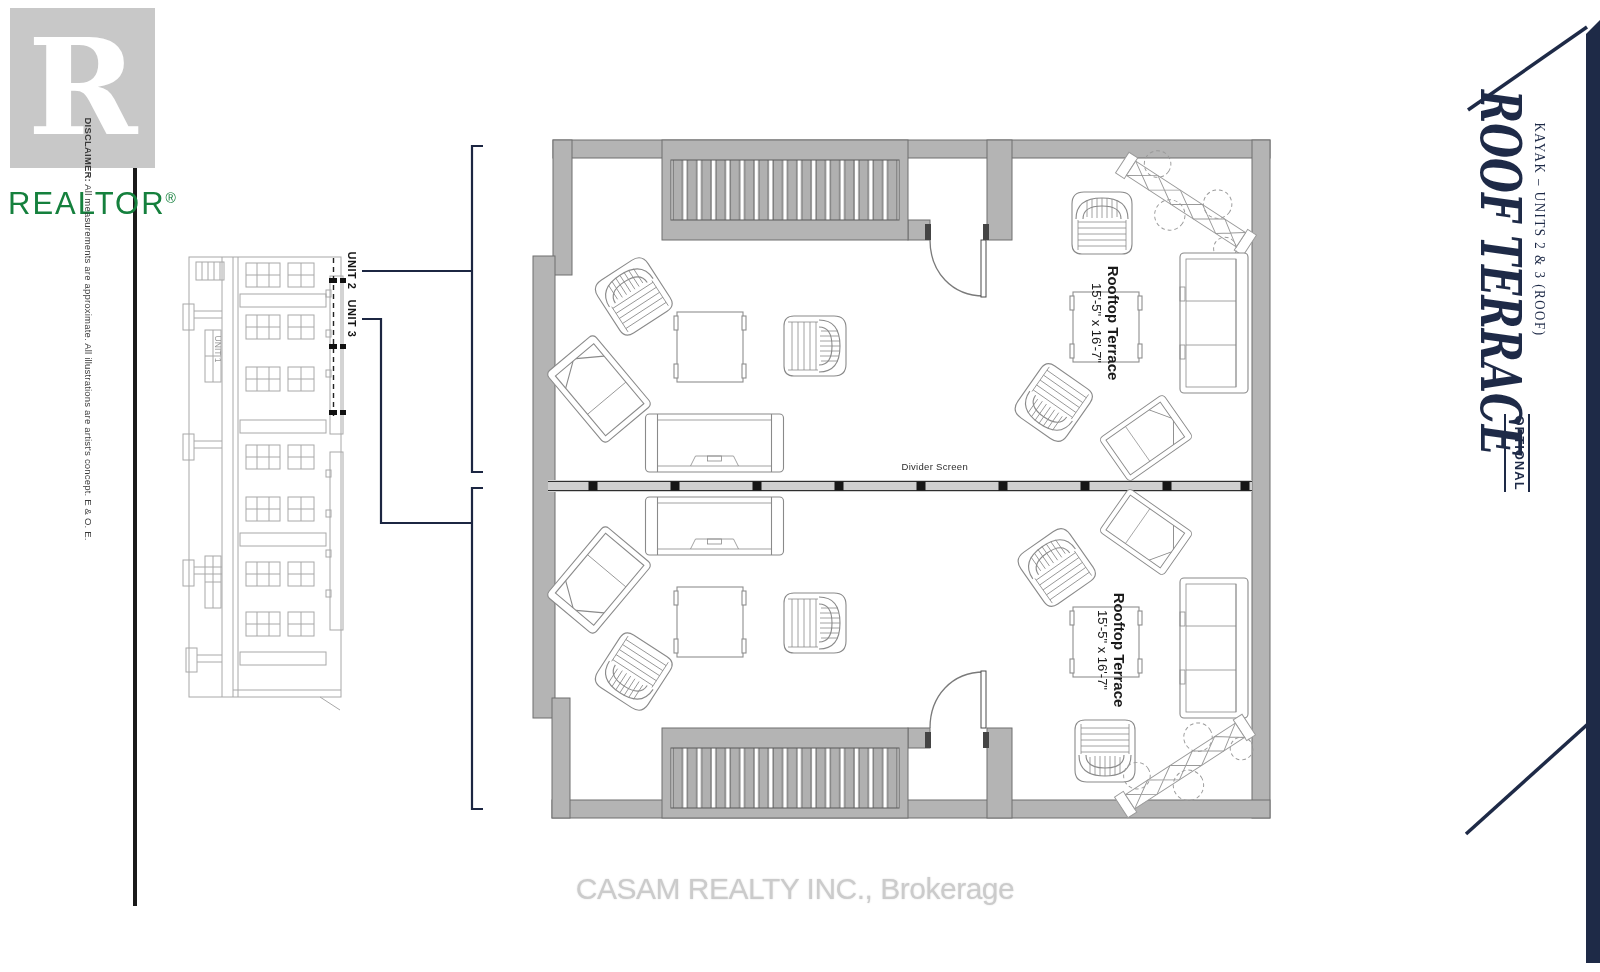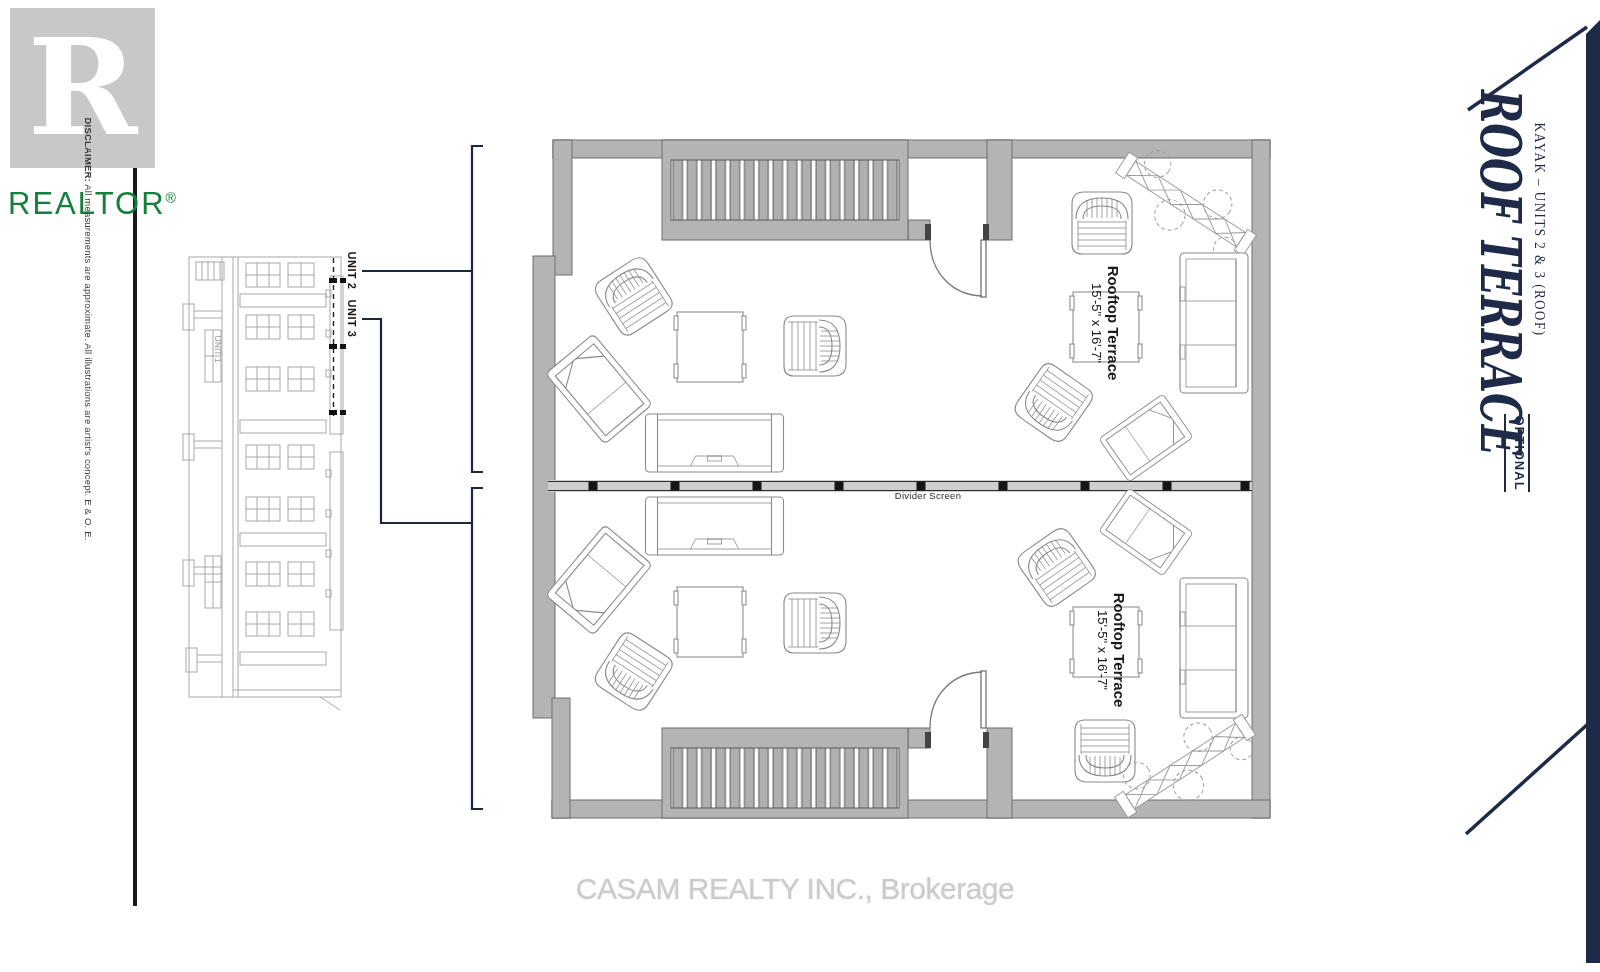--- a/index.html
+++ b/index.html
@@ -23,22 +23,22 @@
   
   .unit-lbl{width:52px;height:13px;font-size:11px;font-weight:600;color:#141414;
             letter-spacing:0.5px;text-align:center;transform:rotate(90deg);white-space:nowrap;}
   .unit1-lbl{left:198px;top:344px;width:40px;height:10px;font-size:8.5px;color:#979797;
              text-align:center;transform:rotate(90deg);white-space:nowrap;}
 
   
   .terrace-lbl{width:130px;height:36px;text-align:center;transform:rotate(90deg);color:#1a1a1a;}
   .terrace-lbl .l1{font-size:15px;font-weight:bold;line-height:18px;white-space:nowrap;}
   .terrace-lbl .l2{font-size:13px;line-height:15px;white-space:nowrap;}
-  .divider-lbl{left:888px;top:490px;width:80px;height:12px;font-size:9.5px;color:#2b2b2b;
-               text-align:center;letter-spacing:0.3px;white-space:nowrap;}
+  .divider-lbl{left:888px;top:461px;width:80px;height:12px;font-size:9.5px;color:#2b2b2b;
+               text-align:right;letter-spacing:0.3px;white-space:nowrap;}
 
   
   .kayak-line{left:1414px;top:221px;width:250px;height:17px;font-family:"Liberation Serif",serif;
               font-size:13px;letter-spacing:1.5px;color:#1e2a47;text-align:center;white-space:nowrap;
               transform:rotate(90deg) scaleY(1.15);}
   .sheet-title{left:1336px;top:225px;width:330px;height:60px;font-family:"DejaVu Serif",serif;
                font-style:italic;font-weight:bold;font-size:40px;color:#1e2a47;text-align:center;
                white-space:nowrap;transform:rotate(90deg) scaleY(1.4);line-height:60px;}
   .optional-tag{left:1478px;top:440px;width:78px;height:22px;font-size:13px;font-weight:bold;
                 letter-spacing:1px;color:#1e2a47;text-align:center;line-height:17px;

